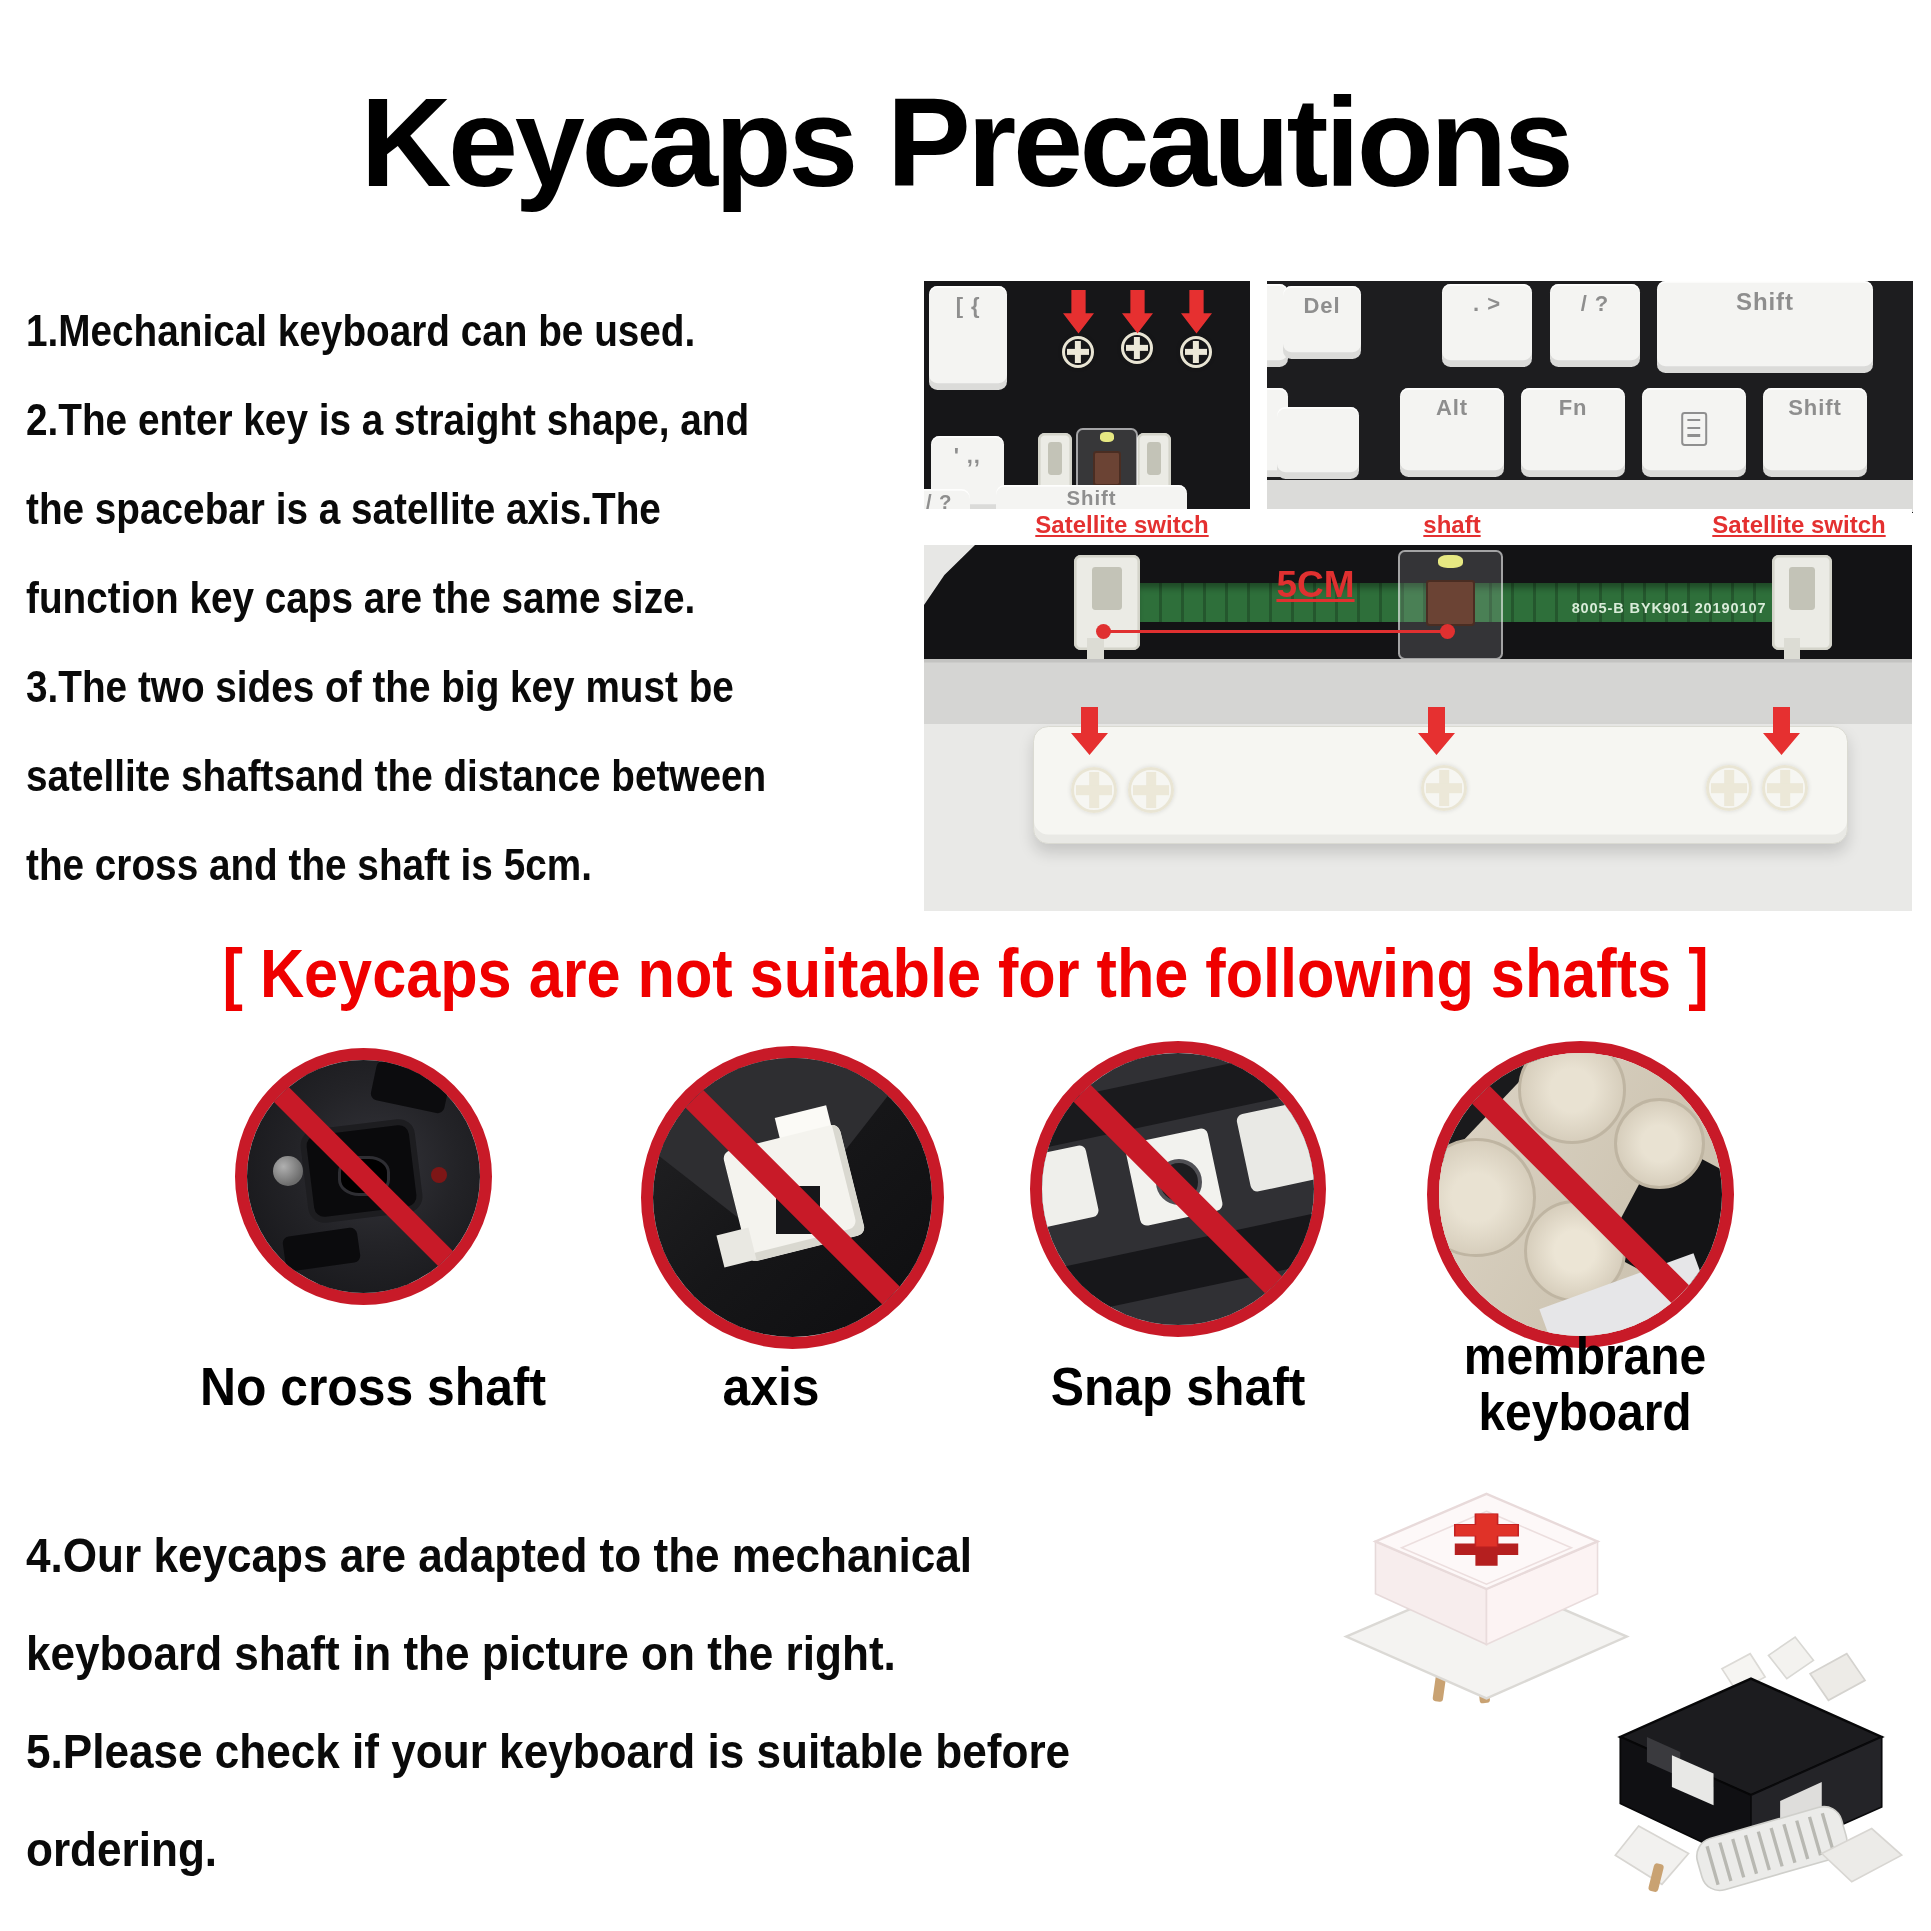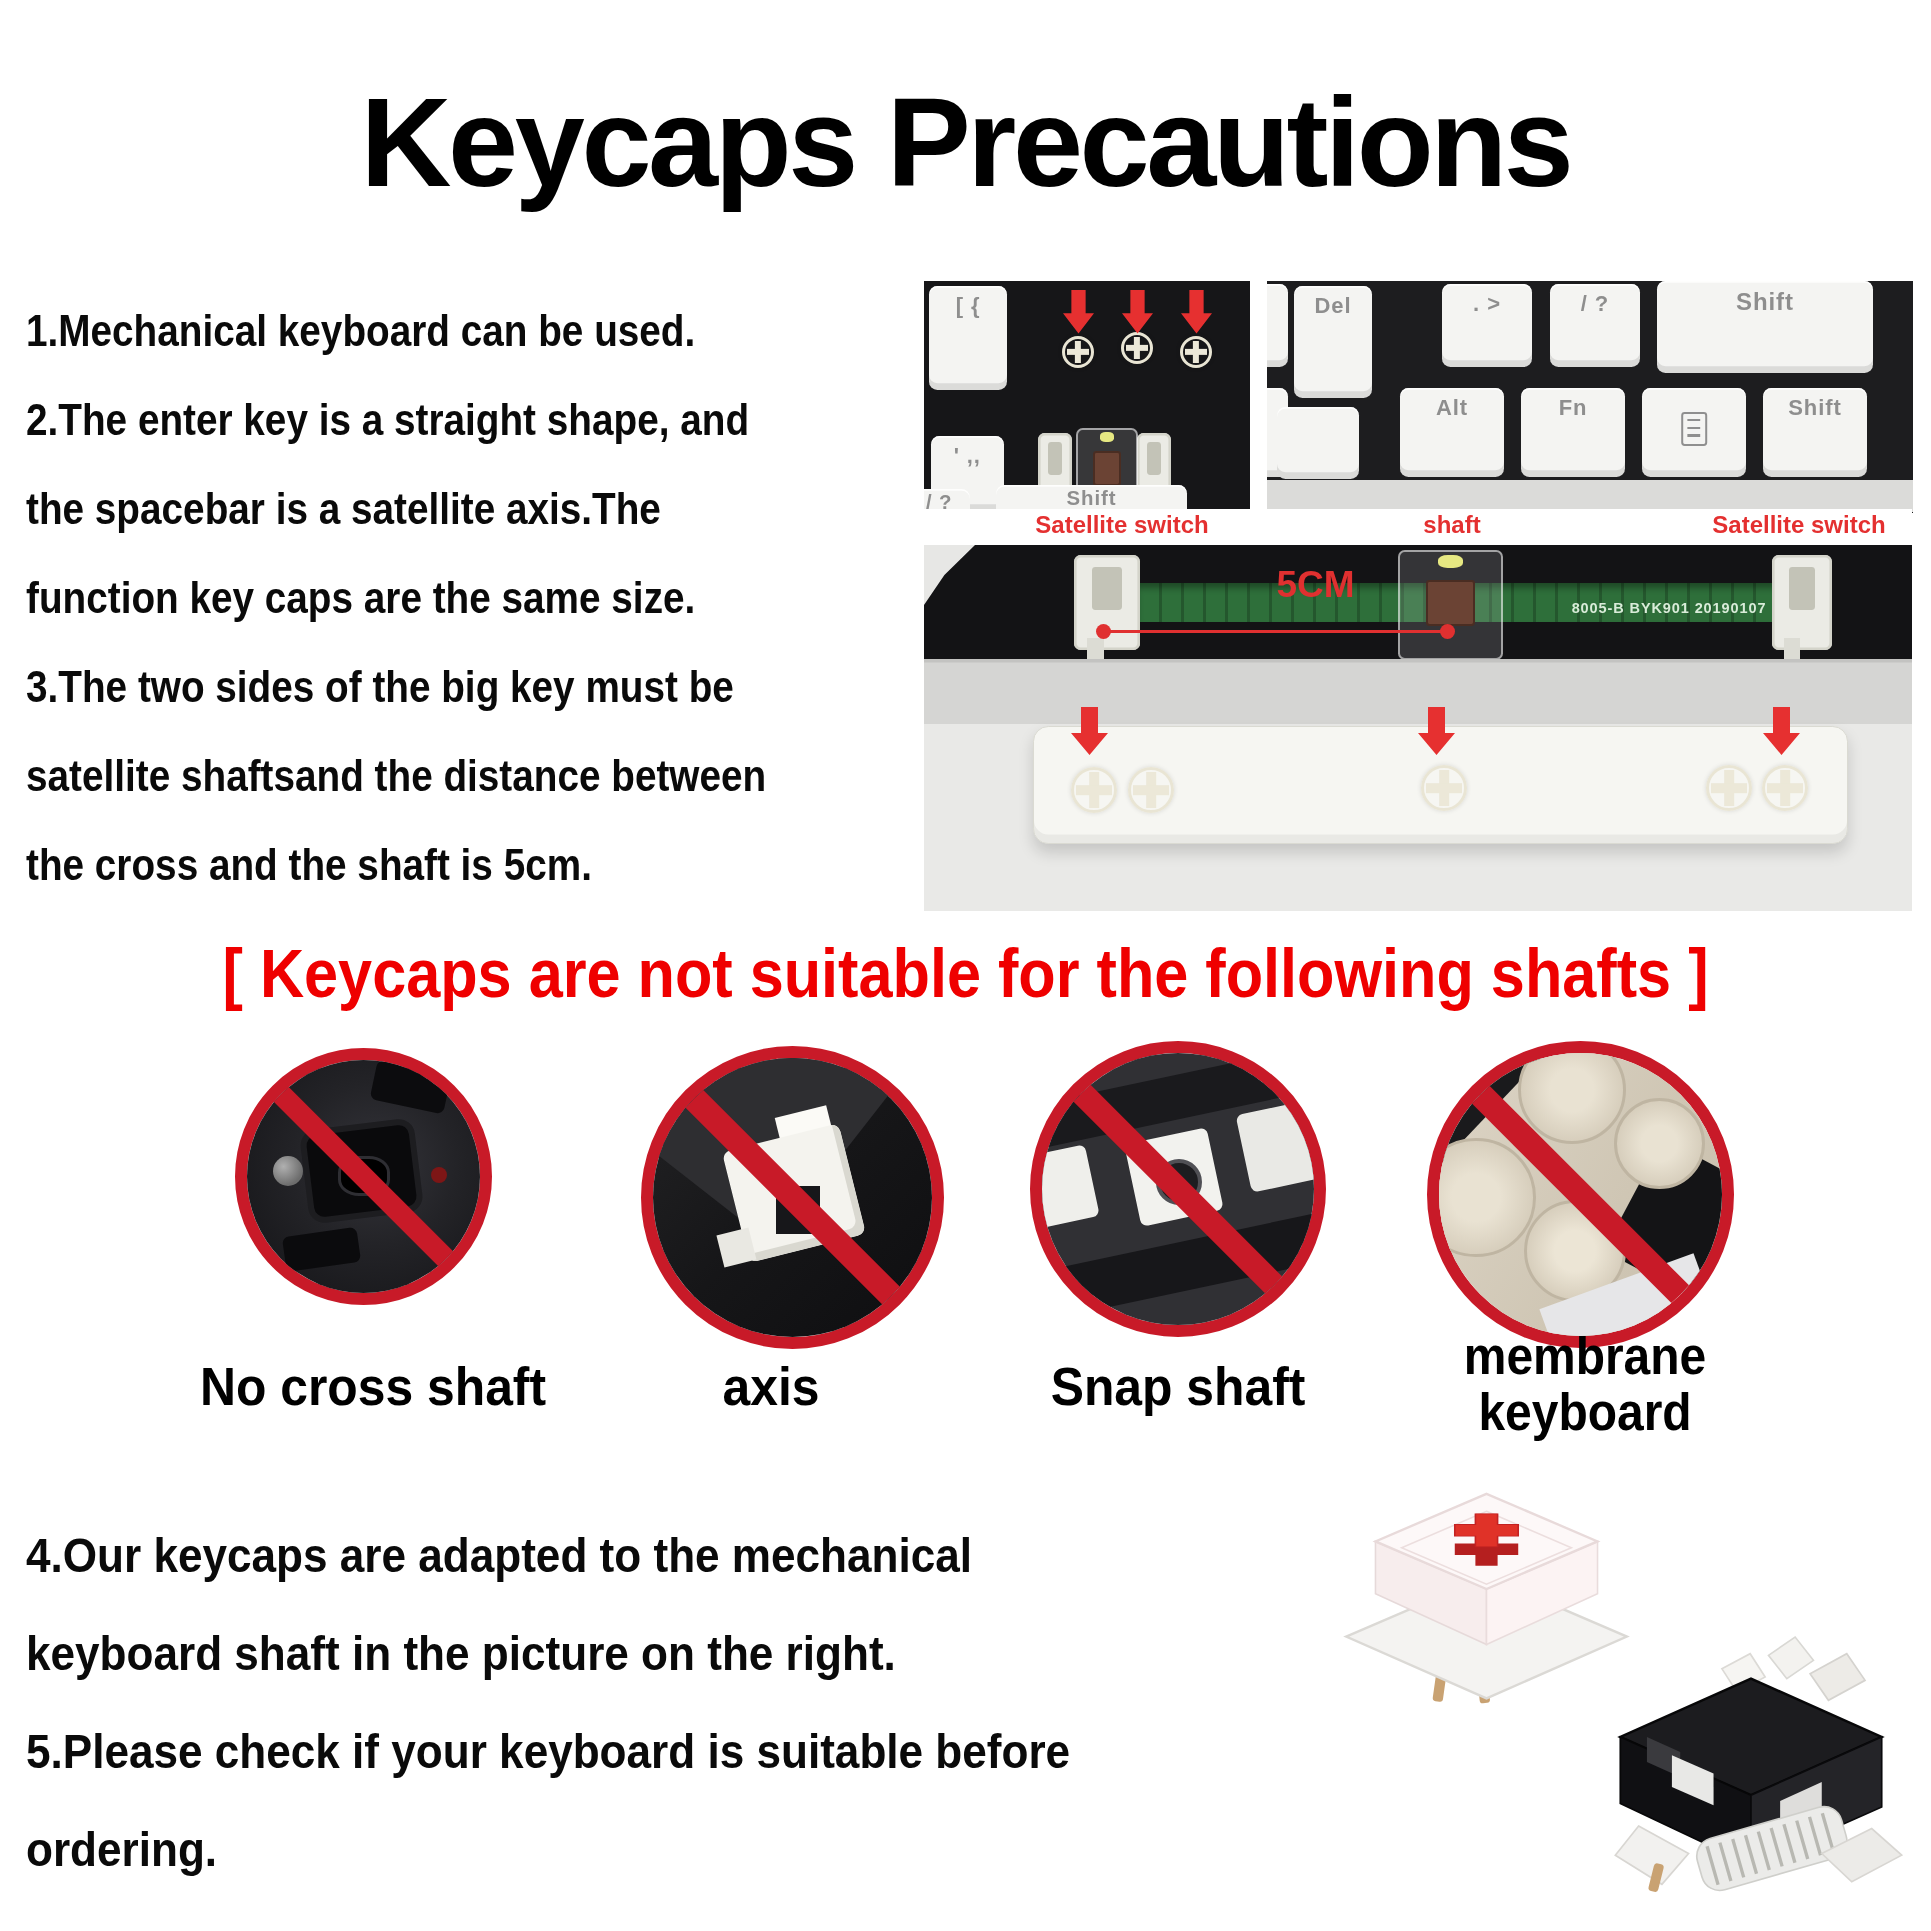--- a/index.html
+++ b/index.html
@@ -24,21 +24,21 @@
   .cross:after{top:50%;left:6%;right:6%;height:24%;transform:translateY(-50%);}
   .stabclip{position:absolute;background:#ebebe5;border-radius:6.8px;box-shadow:inset 0 0 0 2.6px #d4d4ca;}
   .stabclip:before{content:"";position:absolute;left:28%;top:12%;width:44%;height:46%;
                    background:#c3c3b7;border-radius:3.4px;}
   .stabclip:after{content:"";position:absolute;left:20%;bottom:-9%;width:26%;height:22%;background:#dcdcd4;}
   .mxswitch{position:absolute;border:2.6px solid rgba(255,255,255,.55);
             background:rgba(205,205,210,.18);border-radius:6.8px;}
   .mxswitch .stem{position:absolute;left:26%;top:26%;width:48%;height:44%;
                   background:#6b4334;border:2.6px solid #4a2d22;border-radius:3.4px;box-sizing:border-box;}
   .mxswitch .led{position:absolute;left:38%;top:3%;width:24%;height:12%;background:#e6e882;border-radius:40%;}
-  .redlabel{position:absolute;color:#e43030;font-weight:bold;text-align:center;}
+  .redlabel{position:absolute;color:#e43030;font-weight:bold;text-align:center;text-decoration:underline;}
   .warning{position:absolute;left:0;right:0;top:934px;margin:0;text-align:center;
            font-size:68px;font-weight:bold;color:#ef0000;transform:scaleX(.9);}
   .ban{position:absolute;border-radius:50%;border:12.8px solid #c81a28;overflow:hidden;box-sizing:border-box;}
   .ban .slash{position:absolute;left:-12%;width:124%;top:45.5%;height:9%;background:#c81a28;
               transform:rotate(45deg);}
   .art{position:absolute;inset:0;}
   .shape{position:absolute;}
   .banlabel{position:absolute;font-weight:bold;font-size:53px;text-align:center;transform:scaleX(.94);}
   .banlabel.two-line{white-space:pre-line;font-size:51px;line-height:56px;}
   .spacezone{position:absolute;}
@@ -83,21 +83,21 @@
       <span class="klabel" style="top:1.7px;font-size:20.4px;">/ ?</span>
     </div>
     <div class="kc" style="left:72px;top:204px;width:191px;height:39px;">
       <span class="klabel" style="top:1.7px;font-size:20.4px;">Shift</span>
     </div>
   </div>
 
   <div class="photo" style="left:1267px;top:281px;width:646px;height:232px;background:#1d1d1f;">
     <div class="kc" style="left:-34px;top:3.4px;width:55px;height:83px;"></div>
     <div class="kc" style="left:-39px;top:107px;width:60px;height:89px;"></div>
-    <div class="kc" style="left:27px;top:5.1px;width:78px;height:112px;">
+    <div class="kc" style="left:16px;top:5.1px;width:78px;height:73px;">
       <span class="klabel">Del</span>
     </div>
     <div class="kc" style="left:10.2px;top:126px;width:82px;height:72px;"></div>
     <div class="kc" style="left:175px;top:3.4px;width:90px;height:83px;">
       <span class="klabel">. &gt;</span>
     </div>
     <div class="kc" style="left:283px;top:3.4px;width:90px;height:83px;">
       <span class="klabel">/ ?</span>
     </div>
     <div class="kc" style="left:390px;top:0;width:216px;height:92px;">

